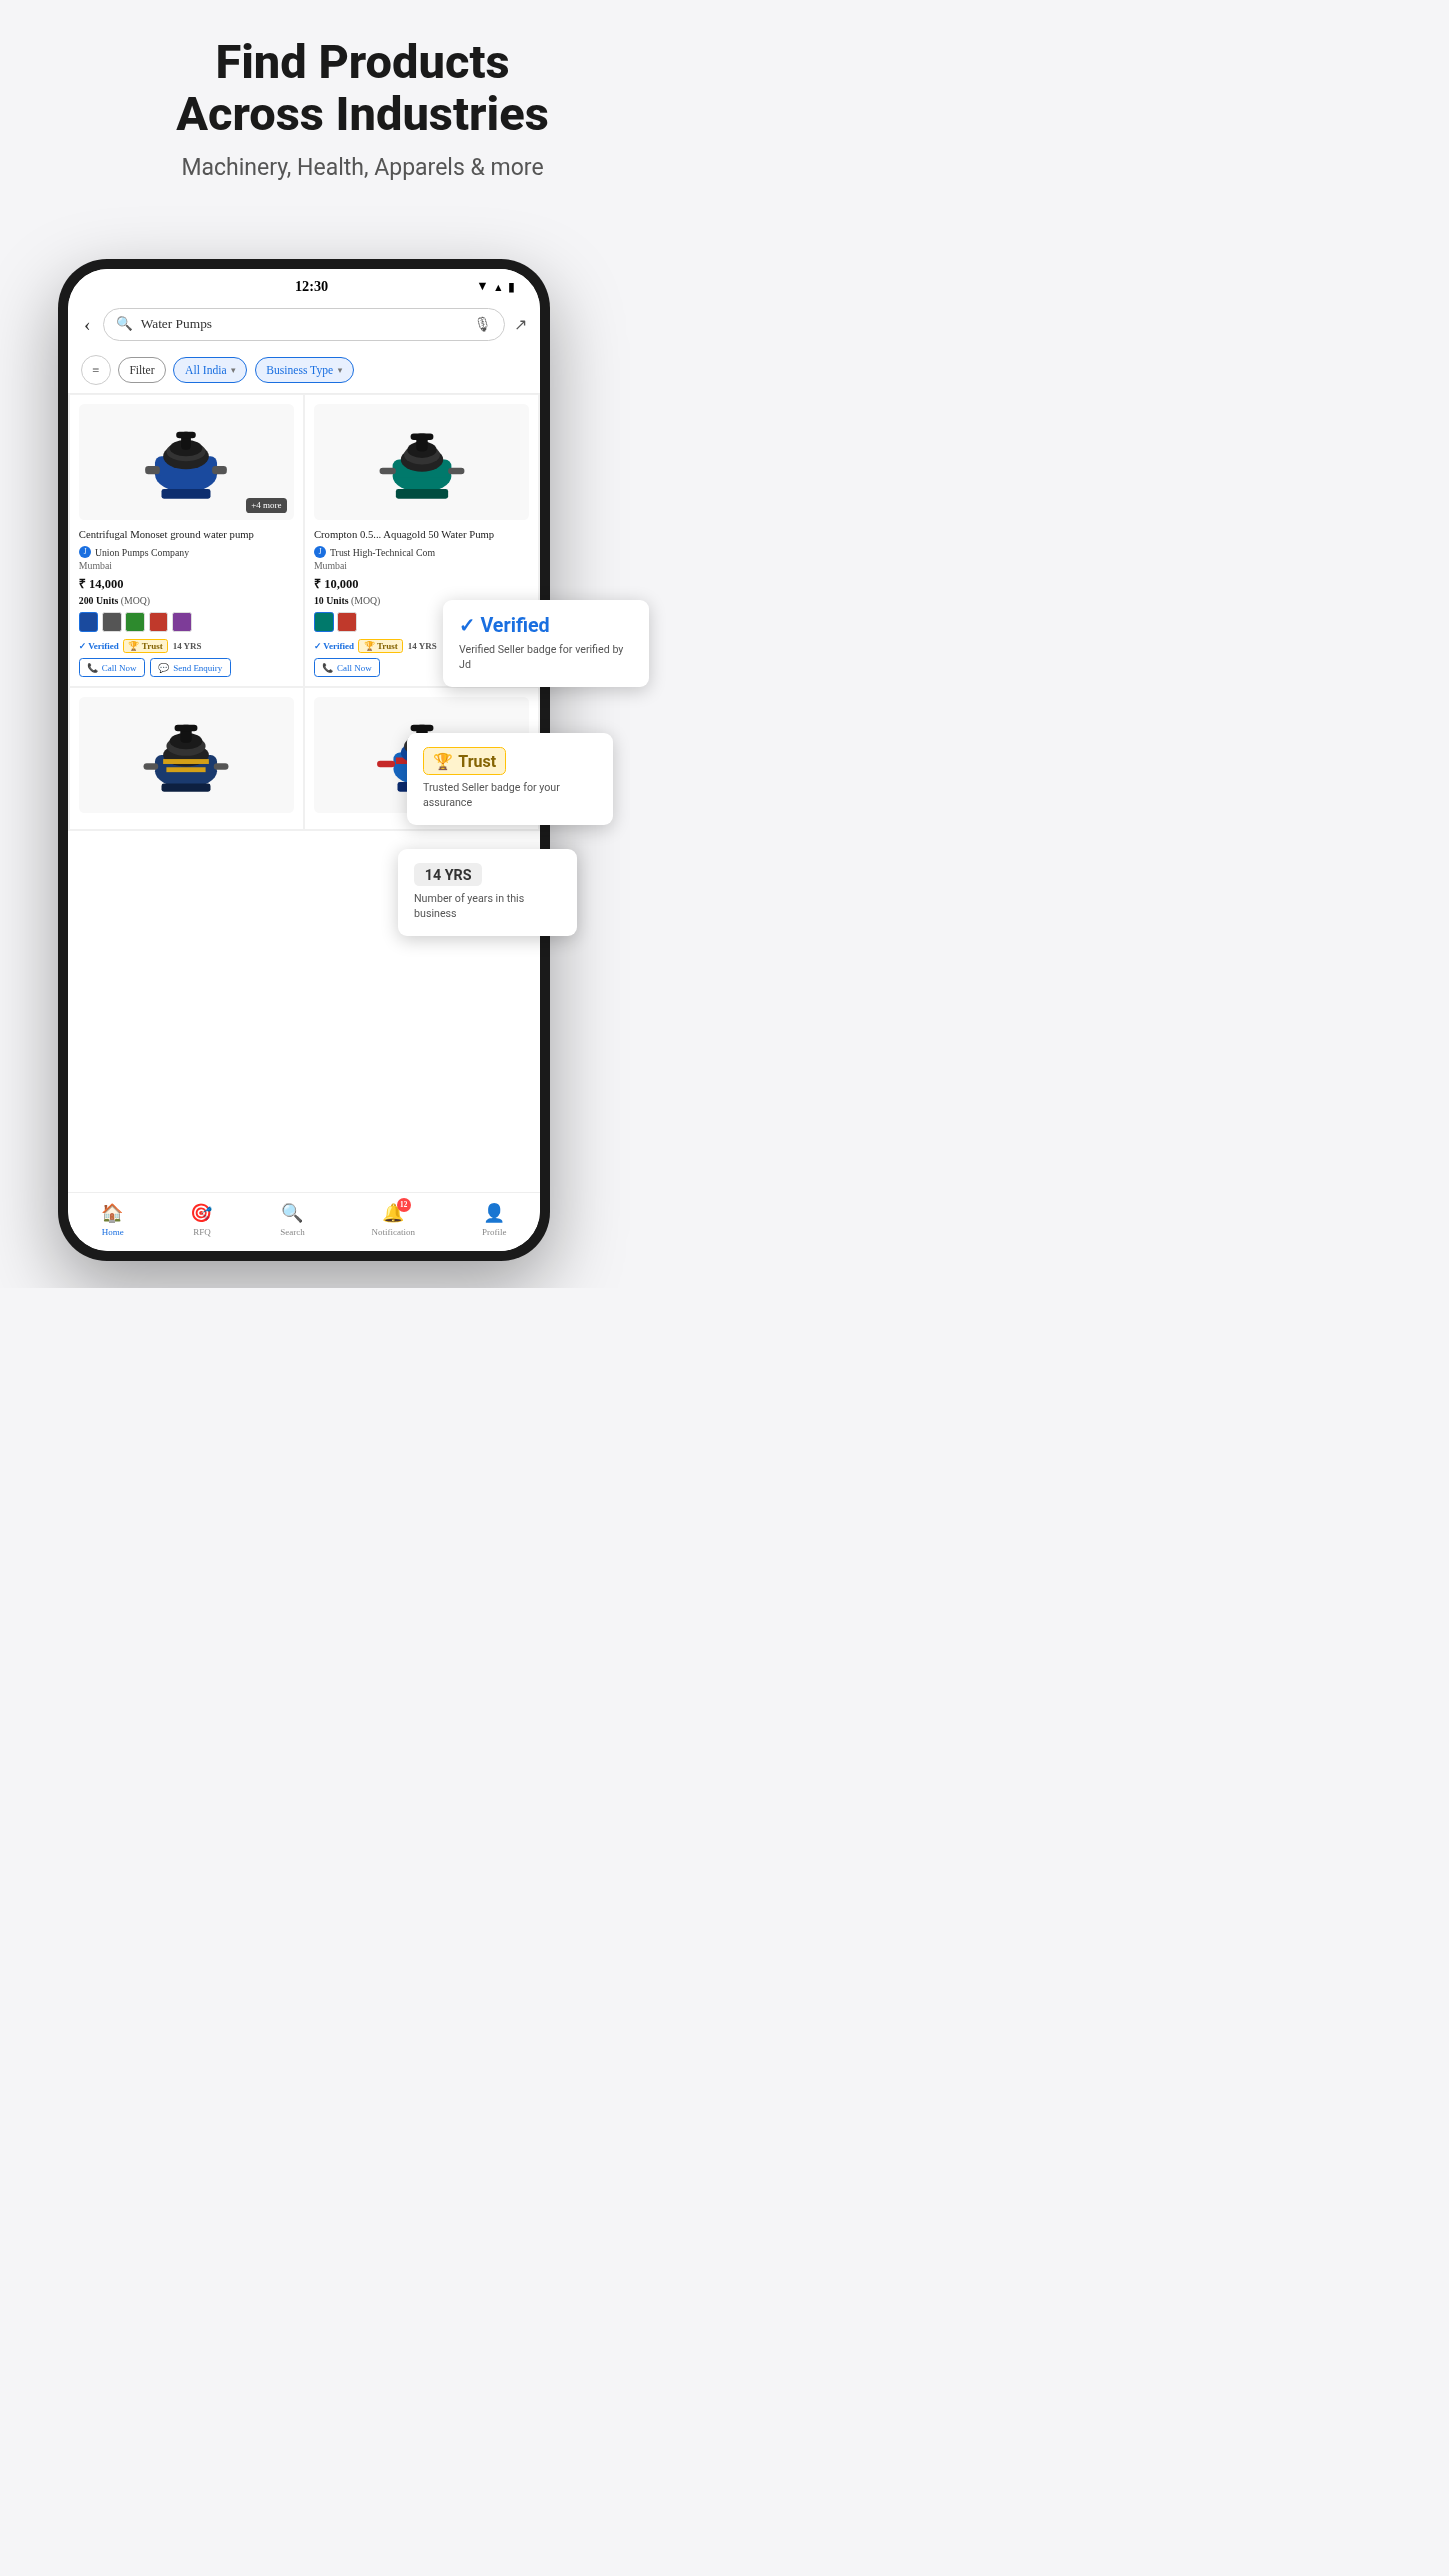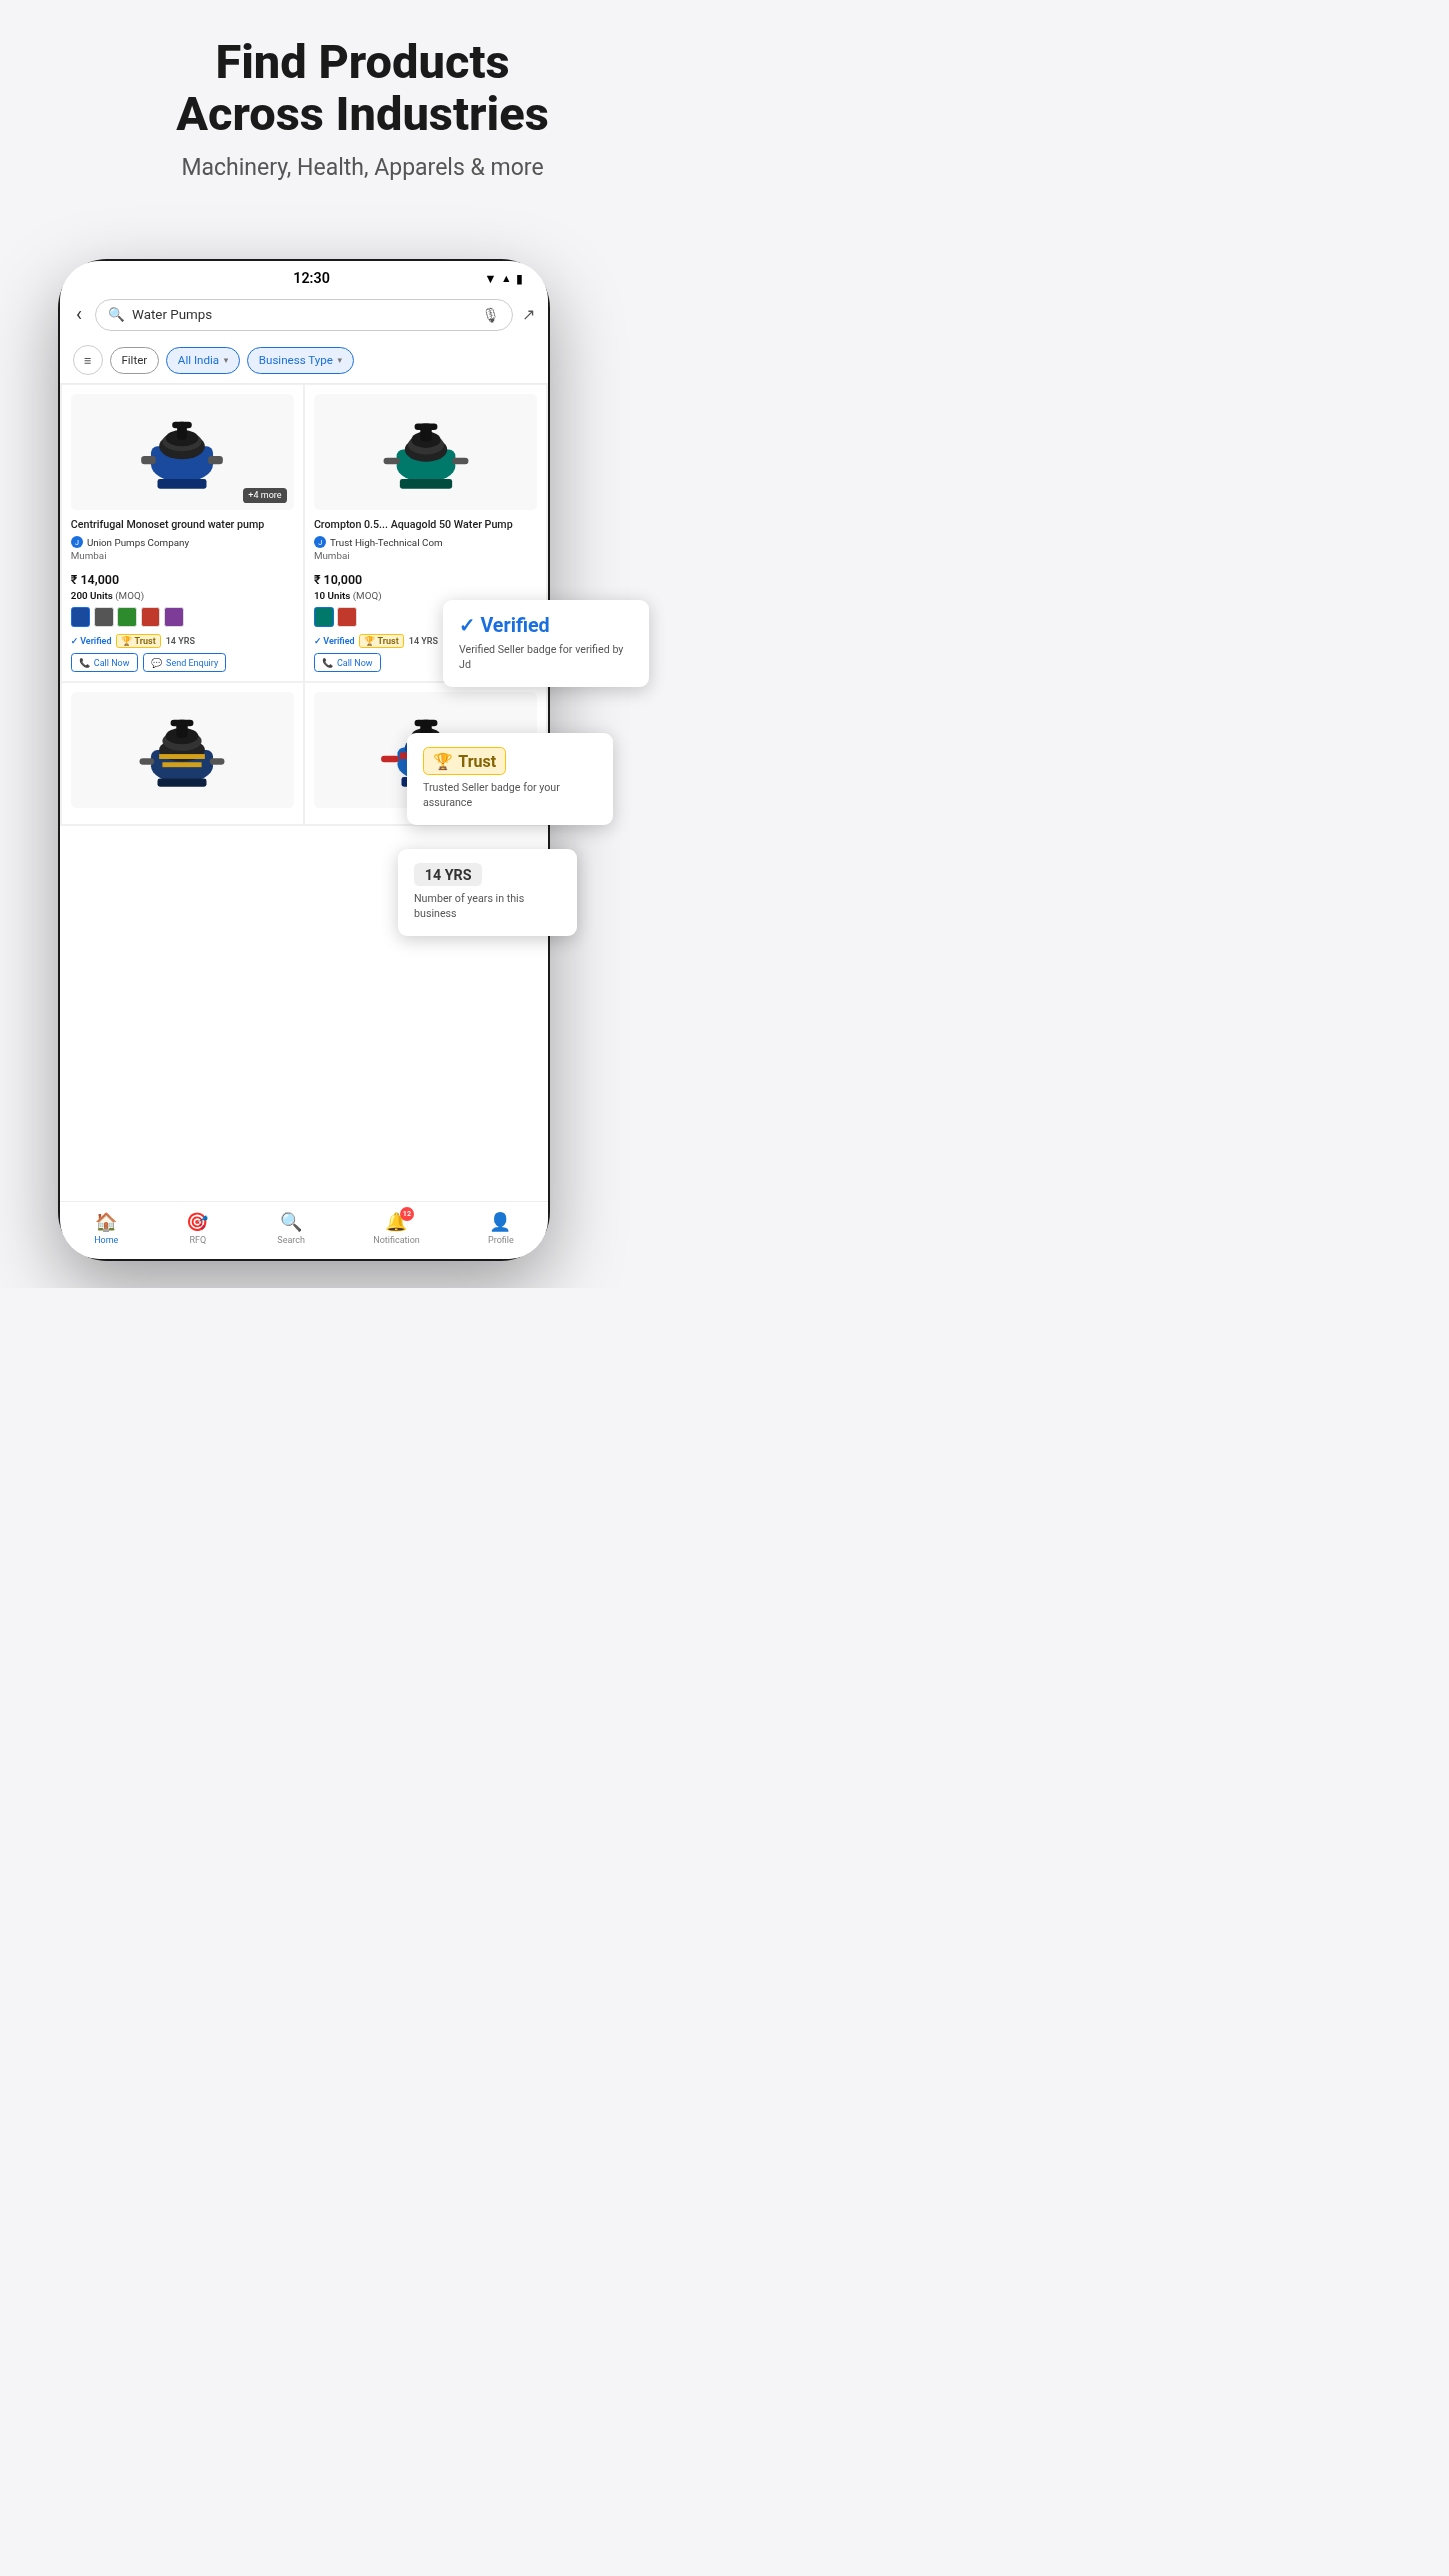--- a/index.html
+++ b/index.html
@@ -37,22 +37,23 @@
       top: 259px;
       left: 58px;
       width: 492px;
       height: 1002px;
     }
     .phone-outer {
       width: 100%;
       height: 100%;
       background: #1a1a1a;
       border-radius: 49px;
-      padding: 2px;
+      padding: 10px;
       box-shadow: 0 27px 72px rgba(0,0,0,0.35);
+      font-family: Liberation Serif, serif;
     }
     .phone-inner {
       width: 100%;
       height: 100%;
       background: #fff;
       border-radius: 40px;
       overflow: hidden;
       position: relative;
     }
 
@@ -208,21 +209,21 @@
       height: 12.5px;
       background: #1a6fe0;
       border-radius: 50%;
       display: flex;
       align-items: center;
       justify-content: center;
       font-size: 7.2px;
       color: #fff;
     }
     .seller-name { font-size: 9.8px; color: #333; }
-    .location { font-size: 9.8px; color: #666; margin-bottom: 11px; }
+    .location { font-size: 9.8px; color: #666; margin-bottom: 4px; }
     .price { font-size: 12.5px; font-weight: 600; color: #111; margin-bottom: 2.7px; }
     .moq { font-size: 9.8px; color: #555; margin-bottom: 6px; }
     .moq strong { color: #111; font-weight: 600; }
     .color-swatches {
       display: flex;
       gap: 3.6px;
       margin-bottom: 7.2px;
     }
     .swatch {
       width: 19.7px;

